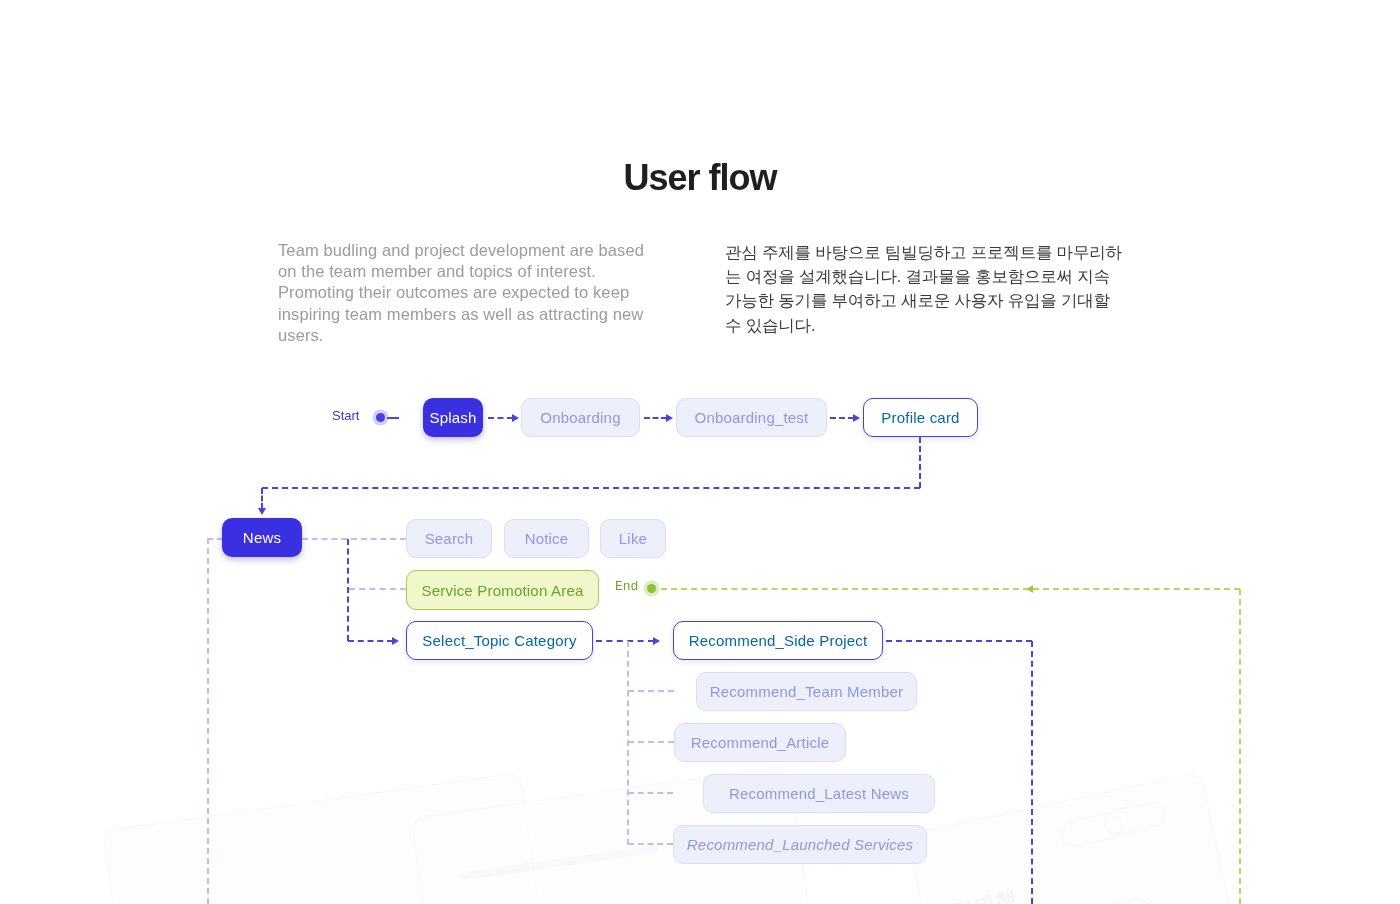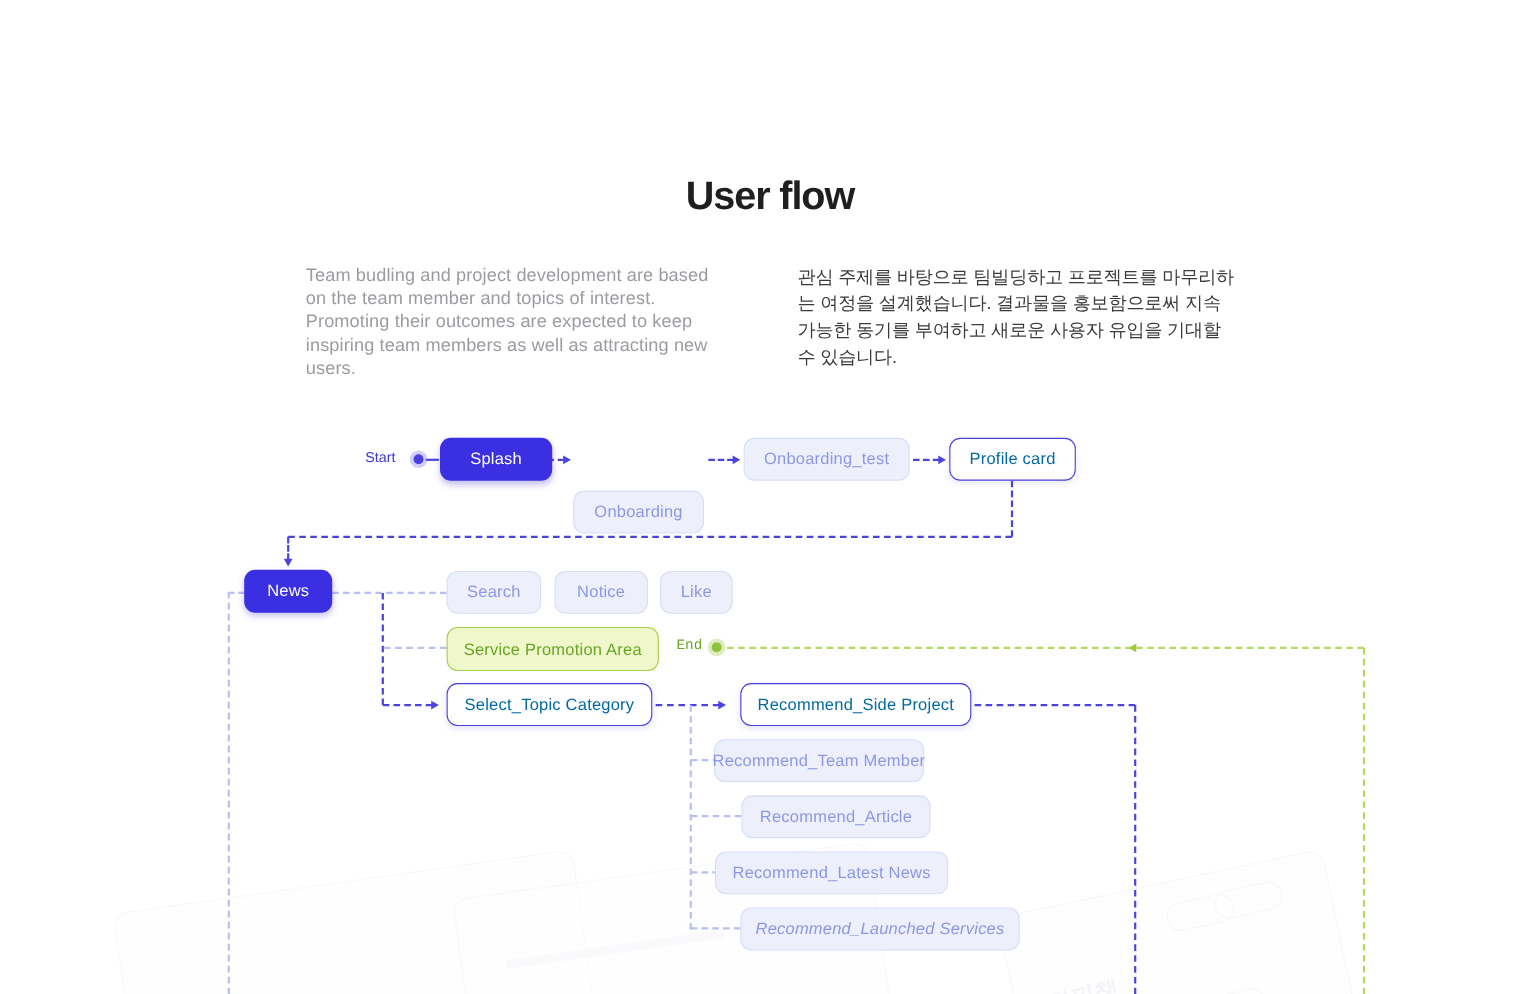--- a/index.html
+++ b/index.html
@@ -119,32 +119,32 @@
 <div class="hline c-dark" style="left:886px;top:640px;width:146px;"></div>
 <div class="vline c-dark" style="left:1031px;top:641px;height:263px;"></div>
 
 <div class="hline c-green" style="left:661px;top:588px;width:579px;"></div>
 <div class="arr arr-left-green" style="left:1026px;top:584.5px;"></div>
 <div class="vline c-green" style="left:1239px;top:589px;height:315px;"></div>
 
 <div class="flow-label label-start" style="left:332px;top:408px;">Start</div>
 <div class="dot dot-start" style="left:376px;top:413px;"></div>
 
-<div class="node node-filled" style="left:400px;top:398px;width:102px;">Splash</div>
-<div class="node node-light" style="left:521px;top:398px;width:119px;margin-top:48px;">Onboarding</div>
+<div class="node node-filled" style="left:423px;top:398px;width:60px;">Splash</div>
+<div class="node node-light" style="left:521px;top:398px;width:119px;">Onboarding</div>
 <div class="node node-light" style="left:676px;top:398px;width:151px;">Onboarding_test</div>
 <div class="node node-outline" style="left:863px;top:398px;width:115px;">Profile card</div>
 
 <div class="node node-filled" style="left:222px;top:518px;width:80px;">News</div>
 <div class="node node-light" style="left:406px;top:519px;width:86px;">Search</div>
 <div class="node node-light" style="left:504px;top:519px;width:85px;text-align:right;">Notice</div>
 <div class="node node-light" style="left:600px;top:519px;width:66px;">Like</div>
 
 <div class="node node-green" style="left:406px;top:570px;width:193px;height:40px;">Service Promotion Area</div>
 <div class="flow-label label-end" style="left:615px;top:579px;font-family:Liberation Mono, monospace;">End</div>
 <div class="dot dot-end" style="left:647px;top:584px;"></div>
 
 <div class="node node-outline" style="left:406px;top:621px;width:187px;">Select_Topic Category</div>
 <div class="node node-outline" style="left:673px;top:621px;width:210px;">Recommend_Side Project</div>
-<div class="node node-light" style="left:649px;top:672px;width:191px;">Recommend_Team Member</div>
+<div class="node node-light" style="left:696px;top:672px;width:221px;">Recommend_Team Member</div>
 <div class="node node-light" style="left:674px;top:723px;width:172px;">Recommend_Article</div>
-<div class="node node-light" style="left:650px;top:774px;width:212px;">Recommend_Latest News</div>
+<div class="node node-light" style="left:703px;top:774px;width:232px;">Recommend_Latest News</div>
 <div class="node node-light" style="left:673px;top:825px;width:254px;font-style:italic;">Recommend_Launched Services</div>
 
 </body></html>

